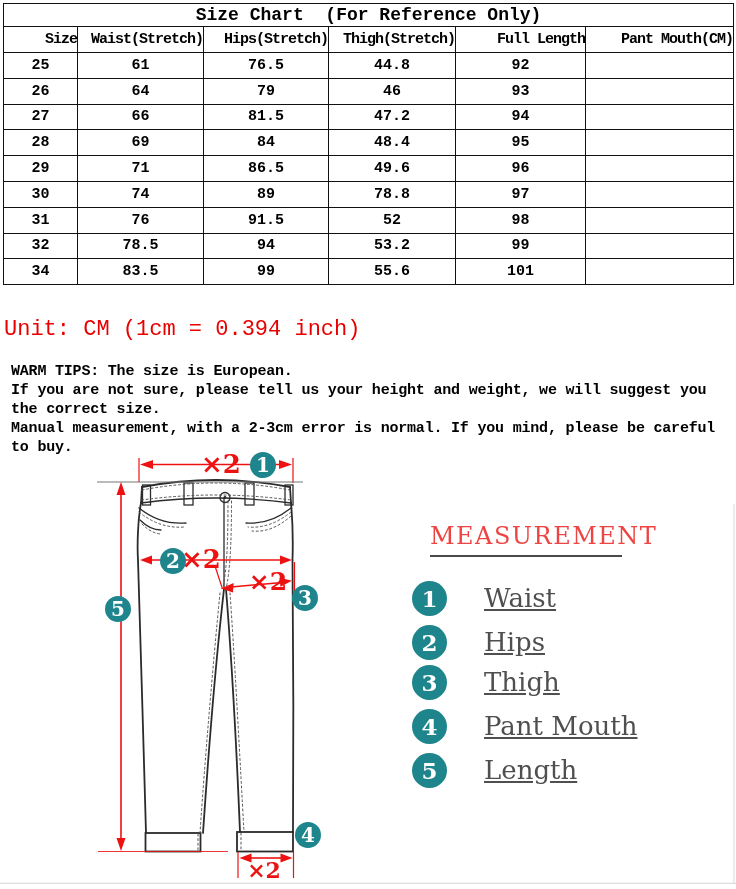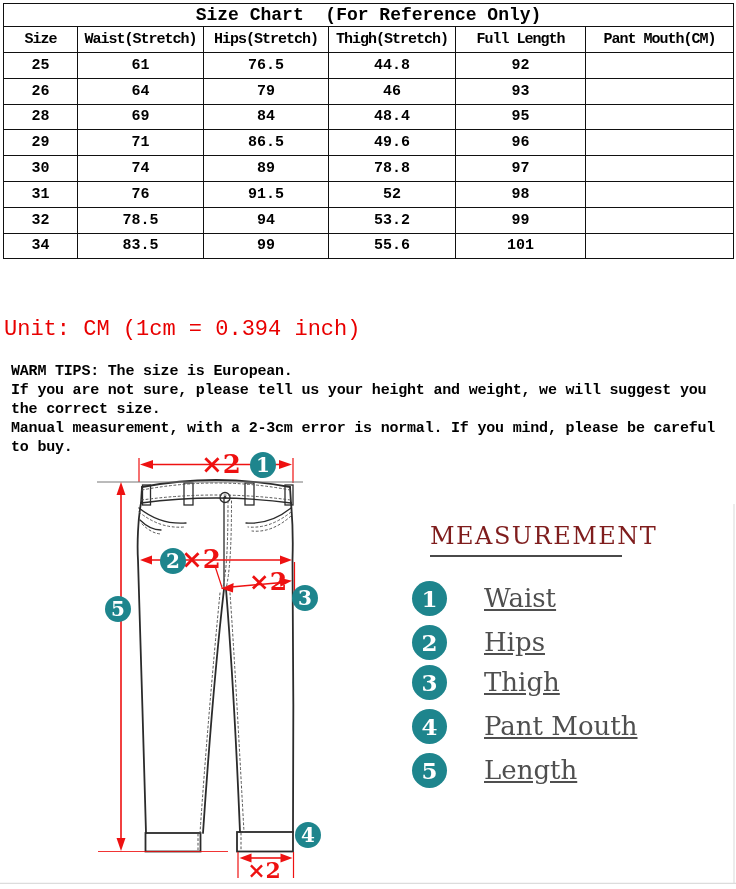--- a/index.html
+++ b/index.html
@@ -4,21 +4,21 @@
 <style>
   html,body{margin:0;padding:0;background:#fff;}
   .page{position:relative;width:736px;height:884px;background:#ffffff;overflow:hidden;
         font-family:"Liberation Mono",monospace;}
 
   
   table.size-chart{border-collapse:collapse;table-layout:fixed;position:absolute;left:3px;top:3px;width:730px;}
   .size-chart th,.size-chart td{border:1px solid #111;text-align:center;vertical-align:middle;
         font-weight:bold;color:#000;font-family:"Liberation Mono",monospace;padding:0;overflow:hidden;}
   .size-chart .title-cell{font-size:18px;height:22px;white-space:pre;letter-spacing:0;}
-  .size-chart thead tr.cols th{font-size:15px;height:25px;letter-spacing:-1px;}
+  .size-chart thead tr.cols th{font-size:15px;height:25px;letter-spacing:-1px;text-align:right;}
   .size-chart tbody td{font-size:15px;height:24.8px;}
 
   
   .notes{position:absolute;left:4px;top:317px;width:730px;}
   .unit-line{font-size:22px;font-weight:normal;color:var(--text-red,#e80000);margin:0 0 20px 0;white-space:pre;}
   .tip-line{font-size:15px;font-weight:bold;color:#000;line-height:19px;white-space:pre;letter-spacing:-0.2px;margin-left:7px;}
 
   
   .diagram{position:absolute;left:0;top:449px;width:736px;height:440px;}
   .outline{fill:none;stroke:#2b2b2b;stroke-width:1.8;stroke-linecap:round;}
@@ -27,21 +27,21 @@
   .red-line{stroke:var(--red,#ee1111);stroke-width:1.6;fill:none;}
   .red-thin{stroke:var(--red,#ee1111);stroke-width:1.2;fill:none;}
   .red-fill{fill:var(--red,#ee1111);stroke:none;}
   .x2{fill:var(--red,#ee1111);font-family:"DejaVu Serif",serif;font-weight:bold;text-anchor:middle;}
   .marker{fill:var(--teal,#1e858d);}
   .marker-num{fill:#ffffff;font-family:"DejaVu Serif",serif;font-weight:bold;font-size:20px;text-anchor:middle;}
   .gray-edge{stroke:#dcdcdc;stroke-width:1.5;fill:none;}
 
   
   .legend-heading{position:absolute;left:430px;top:522px;width:192px;text-align:left;
-        font-family:"DejaVu Serif",serif;font-size:24px;color:#7f1d1d;letter-spacing:1.5px;
+        font-family:"DejaVu Serif",serif;font-size:24px;color:#ef4444;letter-spacing:1.5px;
         padding-bottom:5px;border-bottom:2px solid #4a4a4a;}
   .legend-item{position:absolute;left:412px;height:36px;display:flex;align-items:center;}
   .legend-badge{width:35px;height:35px;border-radius:50%;background:var(--teal,#1e858d);
         color:#fff;font-family:"DejaVu Serif",serif;font-size:23px;font-weight:bold;
         display:flex;align-items:center;justify-content:center;flex:0 0 35px;}
   .legend-label{margin-left:37px;font-family:"DejaVu Serif",serif;font-size:26px;color:#4f4f4f;white-space:nowrap;text-decoration:underline;}
 </style>
 </head>
 <body>
 
@@ -80,20 +80,28 @@
         </tr>
         <tr>
           <td>26</td>
           <td>64</td>
           <td>79</td>
           <td>46</td>
           <td>93</td>
           <td></td>
         </tr>
         <tr>
+          <td>27</td>
+          <td>66</td>
+          <td>81.5</td>
+          <td>47.2</td>
+          <td>94</td>
+          <td></td>
+        </tr>
+        <tr>
           <td>28</td>
           <td>69</td>
           <td>84</td>
           <td>48.4</td>
           <td>95</td>
           <td></td>
         </tr>
         <tr>
           <td>29</td>
           <td>71</td>

